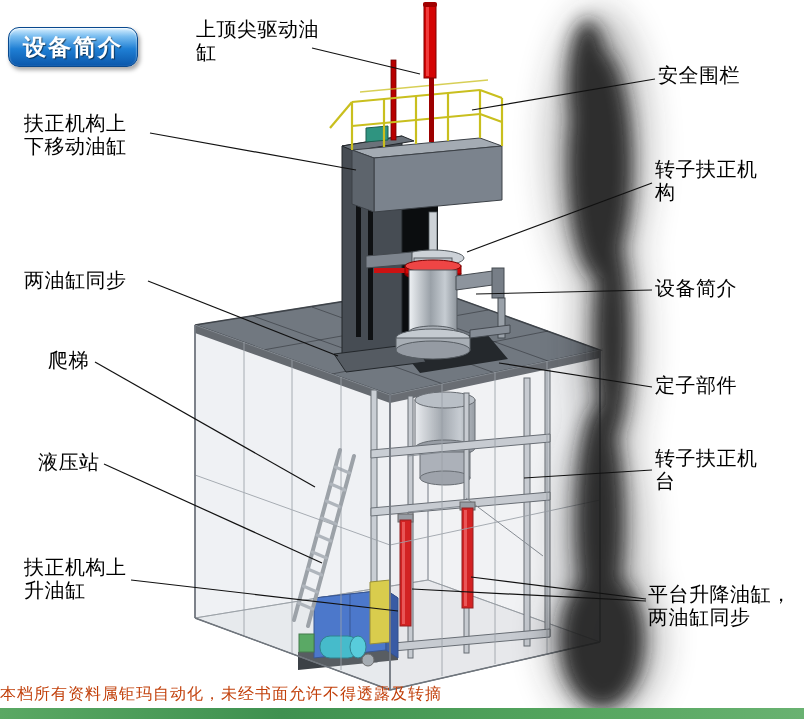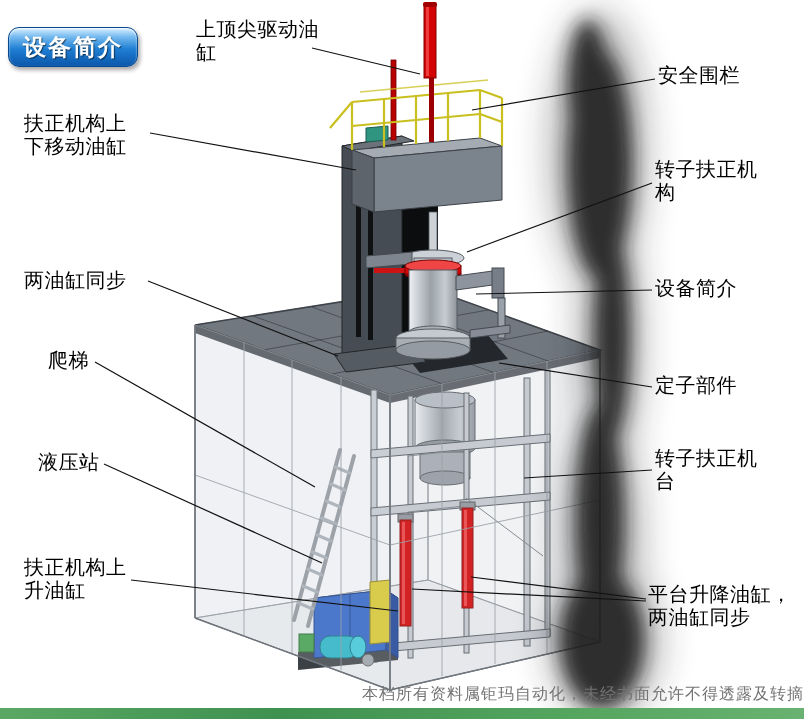--- a/index.html
+++ b/index.html
@@ -19,21 +19,21 @@
     width:128px;height:38px;
     display:flex;align-items:center;justify-content:center;
     background:linear-gradient(180deg,#d9f0ff 0%,#79bdf0 22%,#1f7fd4 55%,#0b57ab 100%);
     border:1px solid #09498e;border-radius:11px;
     box-shadow:inset 0 1px 2px rgba(255,255,255,.85), 2px 3px 4px rgba(0,0,0,.35);
     color:#ffffff;font-size:23px;font-weight:700;letter-spacing:2px;
     text-shadow:1px 1px 1px rgba(0,0,0,.55);
   }
   .footer-note{
     position:absolute;left:0;right:0;top:684px;z-index:3;
-    text-align:right;font-size:16px;color:#737373;letter-spacing:1px;
+    text-align:left;font-size:16px;color:#c2410c;letter-spacing:1px;
   }
   .bottom-strip{
     position:absolute;left:0;right:0;bottom:0;height:11px;z-index:3;
     background:linear-gradient(90deg,#5aa863 0%,#3f9150 35%,#54a55e 70%,#69b271 100%);
   }
 </style>
 </head>
 <body>
 
 <div class="stage">

